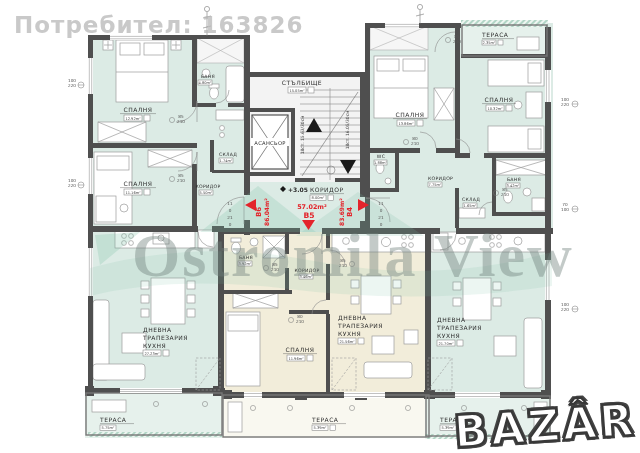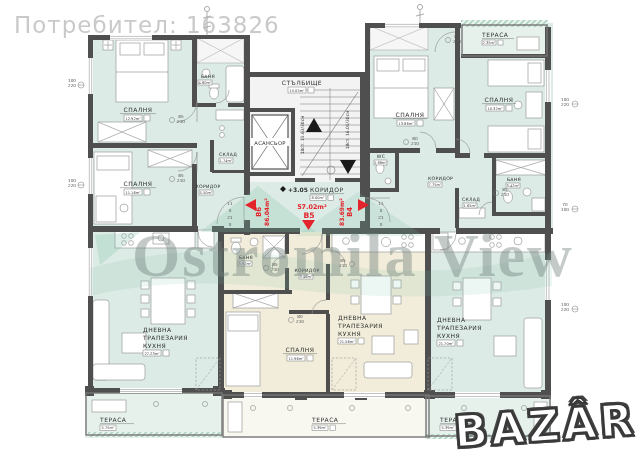--- a/index.html
+++ b/index.html
@@ -6,21 +6,21 @@
   .canvas{position:relative;width:640px;height:453px;background:#fff;overflow:hidden;
           font-family:"DejaVu Sans","Liberation Sans",sans-serif;}
   svg{position:absolute;inset:0;}
   svg text{fill:#2e2e2e;}
   .rm{font-size:6px;letter-spacing:.5px;}
   .rm-s{font-size:4.6px;letter-spacing:.3px;}
   .ar{font-size:3.6px;fill:#444;}
   .dim{font-size:4.2px;fill:#555;}
   .red{fill:#e3242b;font-weight:bold;}
   .note{font-size:4.4px;fill:#444;}
-  .wm-user{position:absolute;top:12px;left:14px;font-size:23px;font-weight:400;
+  .wm-user{position:absolute;top:12px;left:14px;font-size:23px;font-weight:700;
            color:rgba(186,186,186,.78);letter-spacing:1px;z-index:6;}
   .wm-agency{position:absolute;top:220px;left:132px;font-family:"Liberation Serif","DejaVu Serif",serif;
              font-size:62px;font-weight:bold;color:rgba(112,128,124,.42);letter-spacing:2px;z-index:6;}
   .wm-logo{position:absolute;right:4px;bottom:2px;font-size:44px;font-weight:800;
            letter-spacing:3px;color:#fff;transform:rotate(-4deg);z-index:7;
            -webkit-text-stroke:2.2px #383838;
            text-shadow:2px 2px 0 #444,-2px -2px 0 #444,2px -2px 0 #444,-2px 2px 0 #444;}
 </style>
 </head>
 <body>

